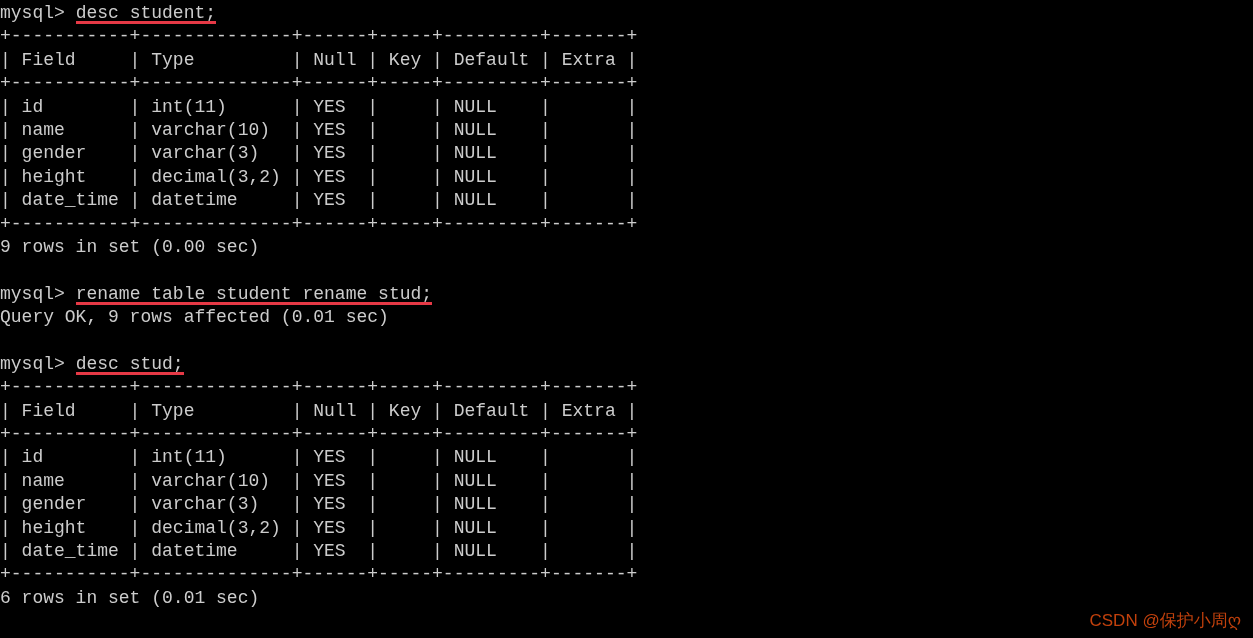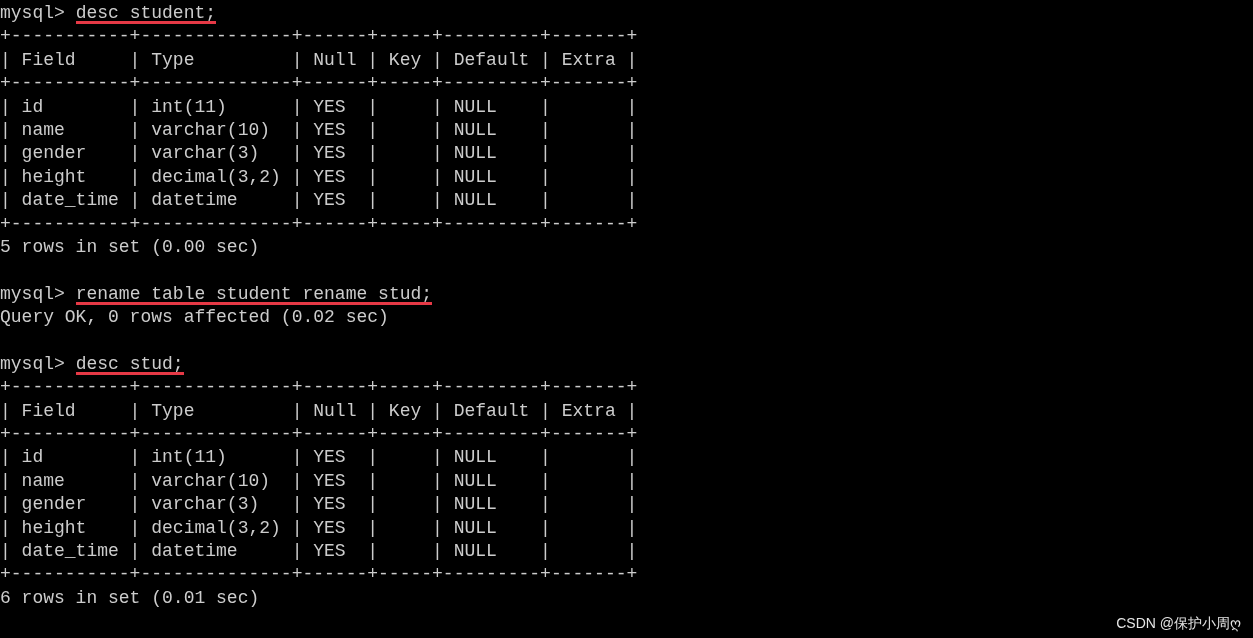--- a/index.html
+++ b/index.html
@@ -32,42 +32,42 @@
       left: 0;
       right: 0;
       bottom: -1px;
       height: 3px;
       background: #e63946;
     }
     .watermark {
       position: absolute;
       bottom: 6px;
       right: 12px;
-      font-size: 14px;
-      color: #e5e5e5;
+      font-size: 17px;
+      color: #c2410c;
       font-family: sans-serif;
     }
   </style>
 </head>
 <body>
 
 <div class="line"><span>mysql&gt; </span><span class="underline-red">desc student;</span></div>
 <div class="line">+-----------+--------------+------+-----+---------+-------+</div>
 <div class="line">| Field     | Type         | Null | Key | Default | Extra |</div>
 <div class="line">+-----------+--------------+------+-----+---------+-------+</div>
 <div class="line">| id        | int(11)      | YES  |     | NULL    |       |</div>
 <div class="line">| name      | varchar(10)  | YES  |     | NULL    |       |</div>
 <div class="line">| gender    | varchar(3)   | YES  |     | NULL    |       |</div>
 <div class="line">| height    | decimal(3,2) | YES  |     | NULL    |       |</div>
 <div class="line">| date_time | datetime     | YES  |     | NULL    |       |</div>
 <div class="line">+-----------+--------------+------+-----+---------+-------+</div>
-<div class="line">5 rows in set (0.00 sec)</div>
+<div class="line">9 rows in set (0.00 sec)</div>
 <div class="line"> </div>
 <div class="line"><span>mysql&gt; </span><span class="underline-red">rename table student rename stud;</span></div>
-<div class="line">Query OK, 0 rows affected (0.02 sec)</div>
+<div class="line">Query OK, 9 rows affected (0.01 sec)</div>
 <div class="line"> </div>
 <div class="line"><span>mysql&gt; </span><span class="underline-red">desc stud;</span></div>
 <div class="line">+-----------+--------------+------+-----+---------+-------+</div>
 <div class="line">| Field     | Type         | Null | Key | Default | Extra |</div>
 <div class="line">+-----------+--------------+------+-----+---------+-------+</div>
 <div class="line">| id        | int(11)      | YES  |     | NULL    |       |</div>
 <div class="line">| name      | varchar(10)  | YES  |     | NULL    |       |</div>
 <div class="line">| gender    | varchar(3)   | YES  |     | NULL    |       |</div>
 <div class="line">| height    | decimal(3,2) | YES  |     | NULL    |       |</div>
 <div class="line">| date_time | datetime     | YES  |     | NULL    |       |</div>

